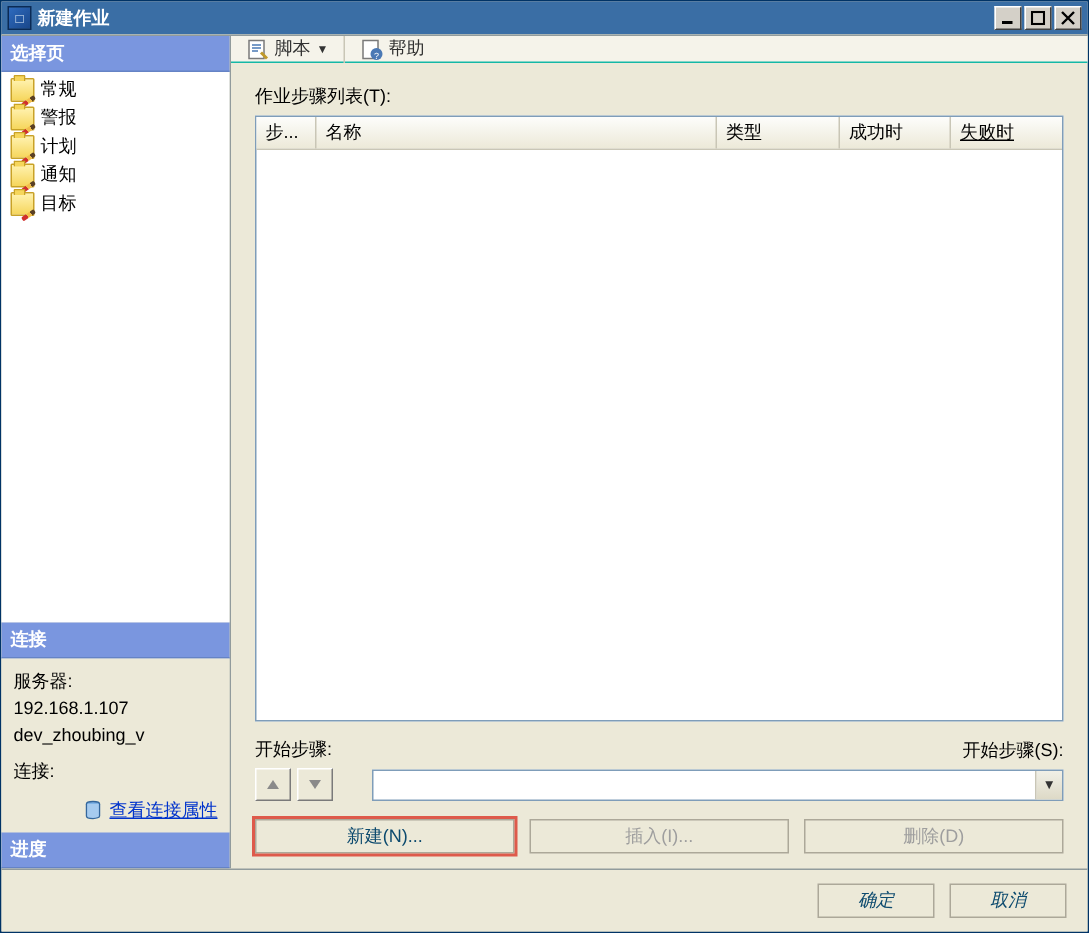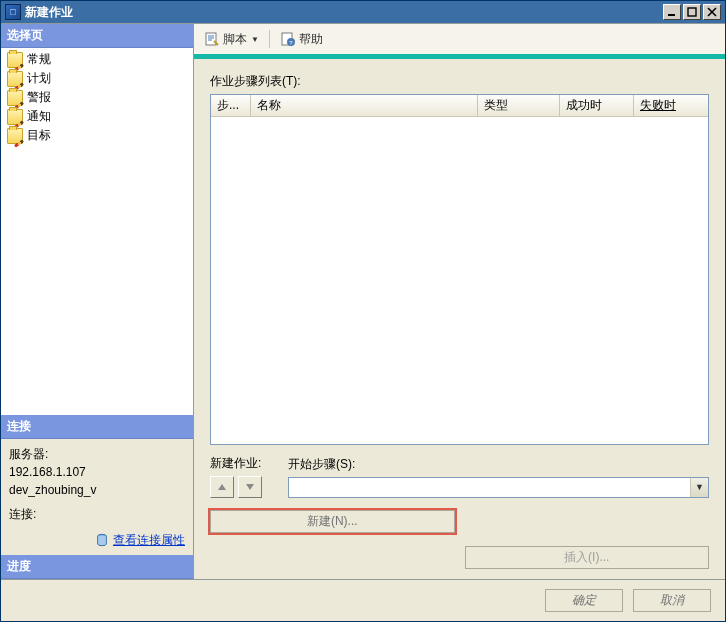--- a/index.html
+++ b/index.html
@@ -5,21 +5,21 @@
   * { box-sizing: border-box; margin: 0; padding: 0; }
   body { font-family: "Microsoft YaHei", "SimSun", Tahoma, sans-serif; font-size: 12px; background: #808080; }
   .window { position: relative; width: 726px; height: 622px; background: #ece9d8; border: 1px solid #003366; display: flex; flex-direction: column; }
   .titlebar { height: 22px; background: linear-gradient(#3a6ea5,#3a6ea5); color: #fff; display: flex; align-items: center; padding: 0 4px; }
   .titlebar .app-icon { width: 16px; height: 16px; background: linear-gradient(135deg,#2e6bbf,#1a478a); border: 1px solid #0a2a55; margin-right: 4px; display: inline-flex; align-items: center; justify-content: center; font-size: 9px; font-weight: bold; color: #dce9f6; }
   .titlebar .title { font-weight: bold; font-size: 12px; }
   .titlebar .spacer { flex: 1; }
   .winbtn { width: 18px; height: 16px; margin-left: 2px; background: #d4d0c8; border: 1px solid #fff; border-right-color: #404040; border-bottom-color: #404040; display: inline-flex; align-items: center; justify-content: center; font-size: 10px; cursor: default; color: #000; }
   .winbtn svg { width: 10px; height: 10px; }
   .content { flex: 1; display: flex; background: #ece9d8; border-top: 1px solid #919b9c; min-height: 0; }
-  .leftpane { width: 193px; display: flex; flex-direction: column; border-right: 1px solid #919b9c; }
+  .leftpane { width: 153px; display: flex; flex-direction: column; border-right: 1px solid #919b9c; }
   .section-head { background: #7a96df; color: #fff; font-weight: bold; padding: 3px 6px; border-bottom: 1px solid #6583c5; }
   .nav { flex: 1; background: #fff; display: flex; flex-direction: column; padding: 2px; }
   .nav-item { display: flex; align-items: center; padding: 1px 4px; cursor: default; }
   .nav-item.selected { background: #316ac5; color: #fff; }
   .nav-icon { width: 16px; height: 16px; margin-right: 4px; display: inline-flex; align-items: center; justify-content: center; flex-shrink: 0; }
   .folder-icon { background: linear-gradient(#fff2b0,#f6d65c); border: 1px solid #c9a227; border-radius: 1px; position: relative; }
   .folder-icon::before { content: ""; position: absolute; top: -3px; left: 1px; width: 6px; height: 3px; background: #f6d65c; border: 1px solid #c9a227; border-bottom: none; border-radius: 1px 1px 0 0; }
   .pencil { position: absolute; right: -2px; bottom: -2px; width: 10px; height: 3px; background: linear-gradient(90deg,#d0302e 0 40%, #f2be4c 40% 70%, #5a4025 70% 100%); transform: rotate(-35deg); border-radius: 1px; }
   .conn-block { background: #ece9d8; padding: 6px 8px; font-size: 12px; line-height: 1.5; }
   .conn-block a { color: #0033cc; text-decoration: underline; }
@@ -30,44 +30,44 @@
   .spinner .dot { position: absolute; width: 4px; height: 4px; background: #b8c6e0; border-radius: 50%; left: 50%; top: 50%; transform-origin: 0 0; }
   .spinner .dot:nth-child(1){ transform: rotate(0deg)   translate(11px) translate(-2px,-2px);}
   .spinner .dot:nth-child(2){ transform: rotate(45deg)  translate(11px) translate(-2px,-2px);}
   .spinner .dot:nth-child(3){ transform: rotate(90deg)  translate(11px) translate(-2px,-2px);}
   .spinner .dot:nth-child(4){ transform: rotate(135deg) translate(11px) translate(-2px,-2px);}
   .spinner .dot:nth-child(5){ transform: rotate(180deg) translate(11px) translate(-2px,-2px);}
   .spinner .dot:nth-child(6){ transform: rotate(225deg) translate(11px) translate(-2px,-2px);}
   .spinner .dot:nth-child(7){ transform: rotate(270deg) translate(11px) translate(-2px,-2px);}
   .spinner .dot:nth-child(8){ transform: rotate(315deg) translate(11px) translate(-2px,-2px);}
   .rightpane { flex: 1; display: flex; flex-direction: column; }
-  .toolbar { height: 35px; background: #f5f3ea; border-bottom: 5px solid #14b8a6; display: flex; align-items: center; padding: 0 6px; gap: 4px; }
+  .toolbar { height: 18px; background: #f5f3ea; border-bottom: 1px solid #14b8a6; display: flex; align-items: center; padding: 0 6px; gap: 4px; }
   .tool-link { display: inline-flex; align-items: center; gap: 3px; color: #313131; padding: 2px 4px; }
   .dropdown-arrow { font-size: 8px; color: #333; margin-left: 1px; }
   .sep { width: 1px; height: 18px; background: #c9c6b6; margin: 0 2px; }
   .script-icon { width: 16px; height: 16px; display: inline-block; }
   .help-icon   { width: 16px; height: 16px; display: inline-block; }
   .main-area { flex: 1; padding: 14px 16px 10px 16px; display: flex; flex-direction: column; min-height: 0; }
   .label { margin-bottom: 4px; }
   .listview { flex: 1; border: 1px solid #7f9db9; background: #fff; display: flex; flex-direction: column; }
   .listhead { display: flex; background: linear-gradient(#fdfdfb,#ece9d8); border-bottom: 1px solid #c9c6b6; }
   .col { border-right: 1px solid #c9c6b6; padding: 2px 6px; font-size: 12px; white-space: nowrap; overflow: hidden; }
   .col:last-child { border-right: none; text-decoration: underline; }
   .col-step { width: 40px; } .col-name { flex: 1; } .col-type { width: 82px; } .col-success { width: 74px; } .col-fail { width: 74px; }
   .listbody { flex: 1; }
   .move-row { display: flex; align-items: center; margin-top: 10px; gap: 26px; }
   .move-arrows { display: flex; gap: 4px; }
   .arrowbtn { width: 24px; height: 22px; background: #ece9d8; border: 1px solid #fff; border-right-color: #7a7a7a; border-bottom-color: #7a7a7a; display: inline-flex; align-items: center; justify-content: center; color: #8a8a8a; cursor: default; }
-  .start-row { display: flex; align-items: center; flex: 1; gap: 4px; }
+  .start-row { display: flex; align-items: center; flex: 1; gap: 4px; text-align: right; }
   .combo { flex: 1; height: 21px; border: 1px solid #7f9db9; background: #fff; display: flex; align-items: stretch; }
   .combo .txt { flex: 1; }
   .combo .drop { width: 18px; background: linear-gradient(#f1f0e7,#ddd9c6); border-left: 1px solid #c9c6b6; display: flex; align-items: center; justify-content: center; font-size: 9px; color: #333; }
   .btn-row { display: flex; gap: 10px; margin-top: 12px; }
-  .btn { flex: 1; height: 23px; background: #ece9d8; border: 1px solid #aca899; display: inline-flex; align-items: center; justify-content: center; color: #737373; cursor: default; }
-  .btn.disabled { color: #9e9e9e; margin-top: 36px; }
+  .btn { flex: 1; height: 23px; background: #ece9d8; border: 1px solid #aca899; display: inline-flex; align-items: center; justify-content: center; color: #0c4a6e; cursor: default; }
+  .btn.disabled { color: #9e9e9e; }
   .btn.highlight { outline: 2px solid #de5a4b; outline-offset: 0; }
   .footer { height: 42px; border-top: 1px solid #919b9c; display: flex; align-items: center; justify-content: flex-end; padding: 0 14px; gap: 10px; background: #ece9d8; }
   .footer .btn { flex: 0 0 78px; font-style: italic; }
 </style>
 </head>
 <body>
 
 <div class="window">
 
   <div class="titlebar">
@@ -99,27 +99,27 @@
         <div class="nav-item">
           <span class="nav-icon folder-icon">
               <span class="pencil"></span>
             </span>
           <span>常规</span>
         </div>
         <div class="nav-item">
           <span class="nav-icon folder-icon">
               <span class="pencil"></span>
             </span>
+          <span>警报</span>
+        </div>
+        <div class="nav-item">
+          <span class="nav-icon folder-icon">
+              <span class="pencil"></span>
+            </span>
           <span>计划</span>
-        </div>
-        <div class="nav-item">
-          <span class="nav-icon folder-icon">
-              <span class="pencil"></span>
-            </span>
-          <span>警报</span>
         </div>
         <div class="nav-item">
           <span class="nav-icon folder-icon">
               <span class="pencil"></span>
             </span>
           <span>通知</span>
         </div>
         <div class="nav-item">
           <span class="nav-icon folder-icon">
               <span class="pencil"></span>
@@ -183,21 +183,21 @@
             <div class="col col-name">名称</div>
             <div class="col col-type">类型</div>
             <div class="col col-success">成功时</div>
             <div class="col col-fail">失败时</div>
           </div>
           <div class="listbody"></div>
         </div>
 
         <div class="move-row">
           <div>
-            <div class="label">新建作业:</div>
+            <div class="label">开始步骤:</div>
             <div class="move-arrows">
               <span class="arrowbtn">
                 <svg width="10" height="10" viewBox="0 0 10 10">
                     <path d="M5 2 L9 8 L1 8 Z" fill="#8a8a8a"></path>
                   </svg>
               </span>
               <span class="arrowbtn">
                 <svg width="10" height="10" viewBox="0 0 10 10">
                     <path d="M1 2 L9 2 L5 8 Z" fill="#8a8a8a"></path>
                   </svg>
@@ -211,20 +211,21 @@
                 <div class="txt"></div>
                 <div class="drop">▼</div>
               </div>
             </div>
           </div>
         </div>
 
         <div class="btn-row">
           <span class="btn highlight">新建(N)...</span>
           <span class="btn disabled">插入(I)...</span>
+          <span class="btn disabled">删除(D)</span>
         </div>
       </div>
     </div>
 
   </div>
 
   <div class="footer">
     <span class="btn">确定</span>
     <span class="btn">取消</span>
   </div>

